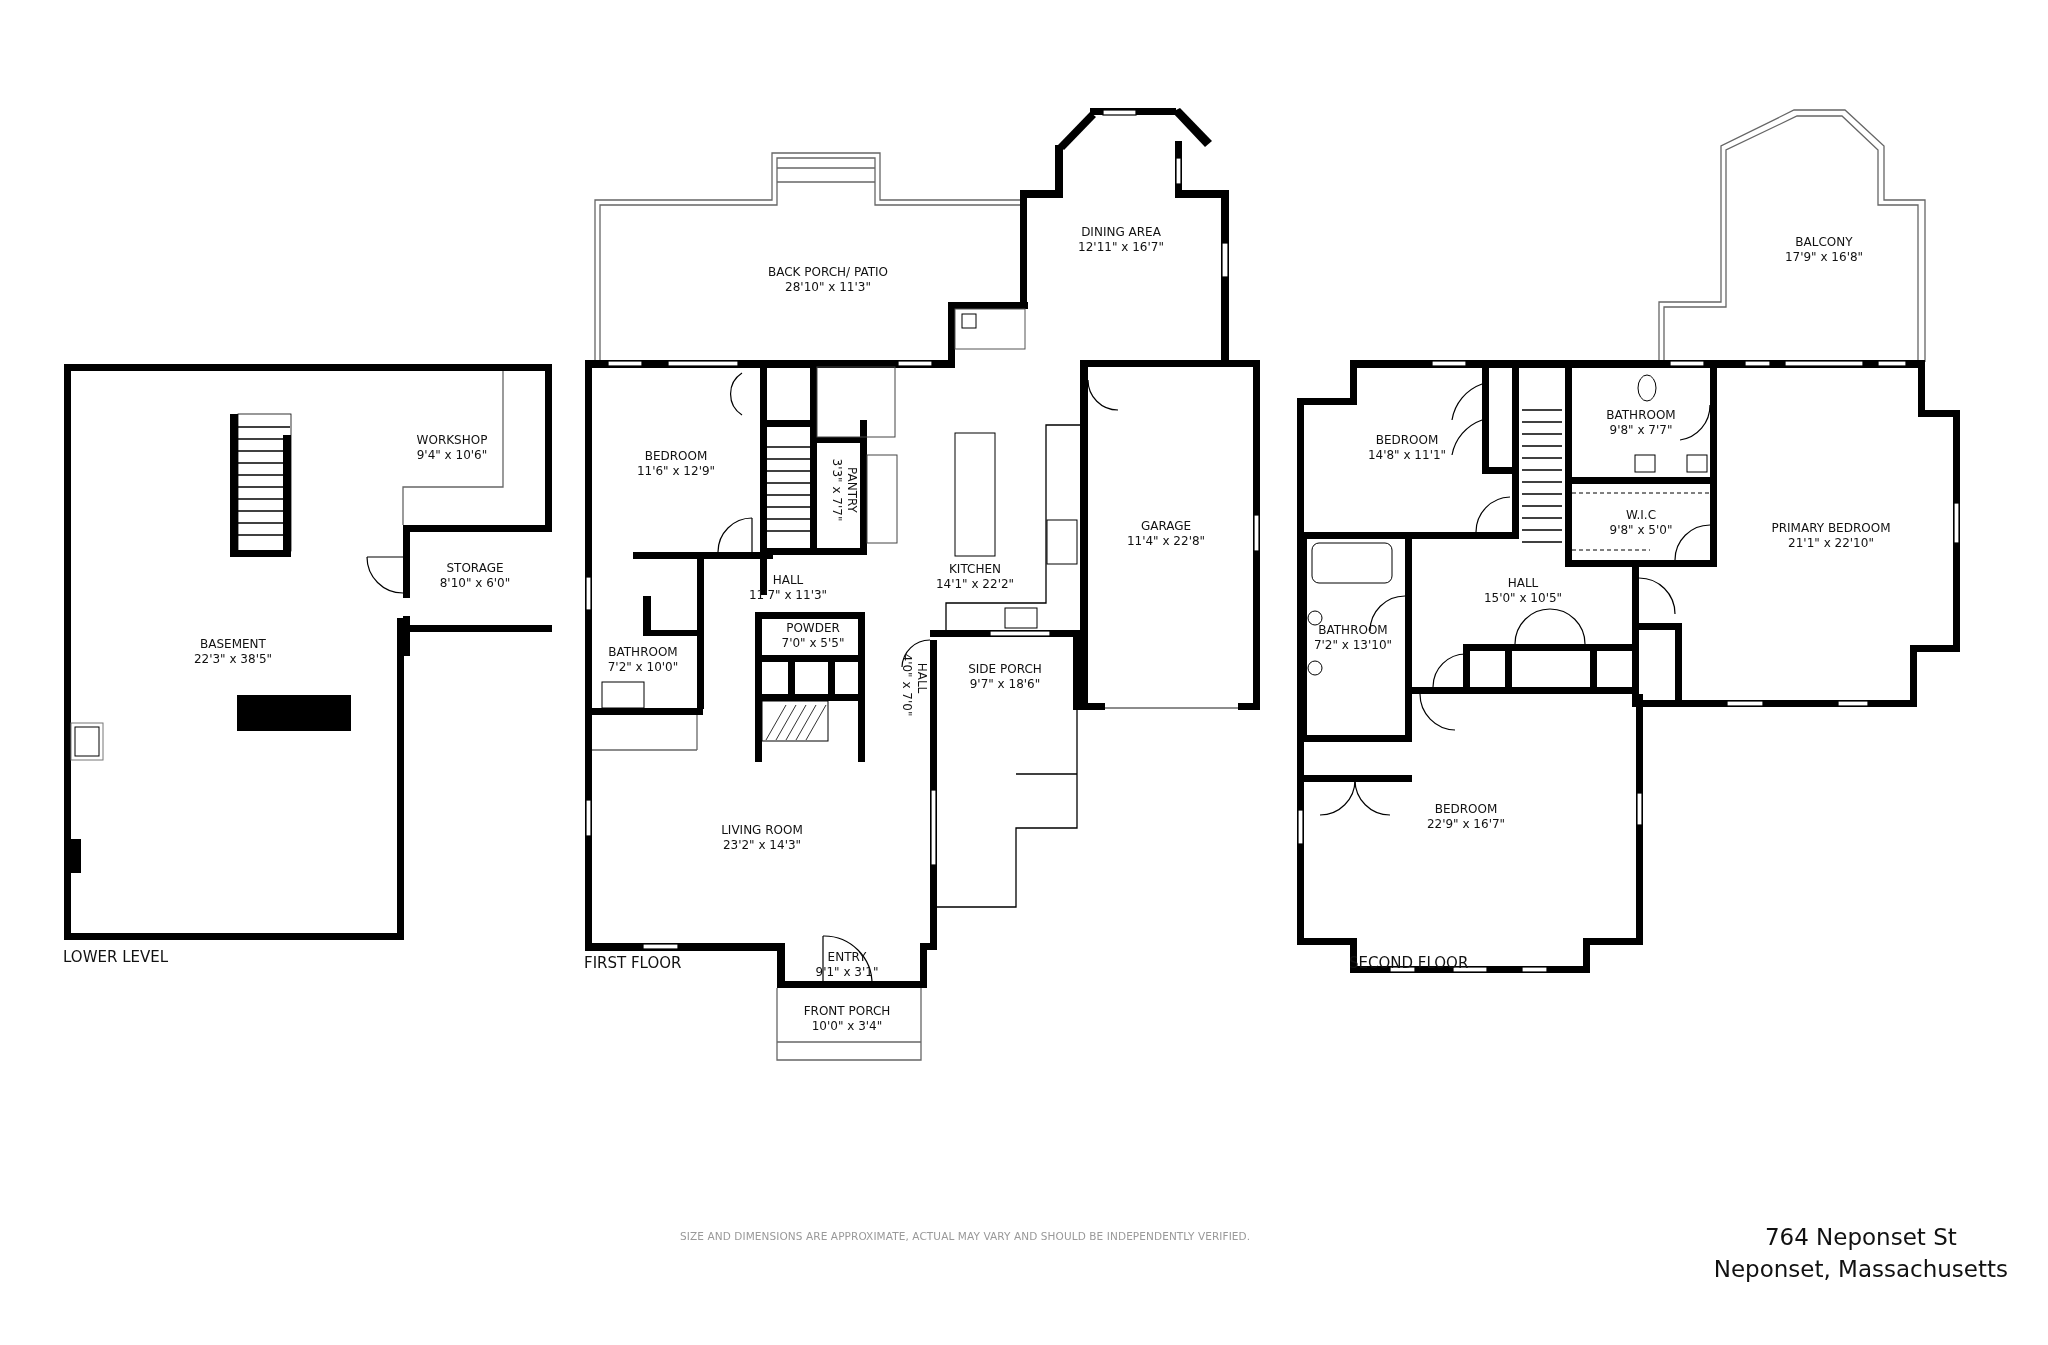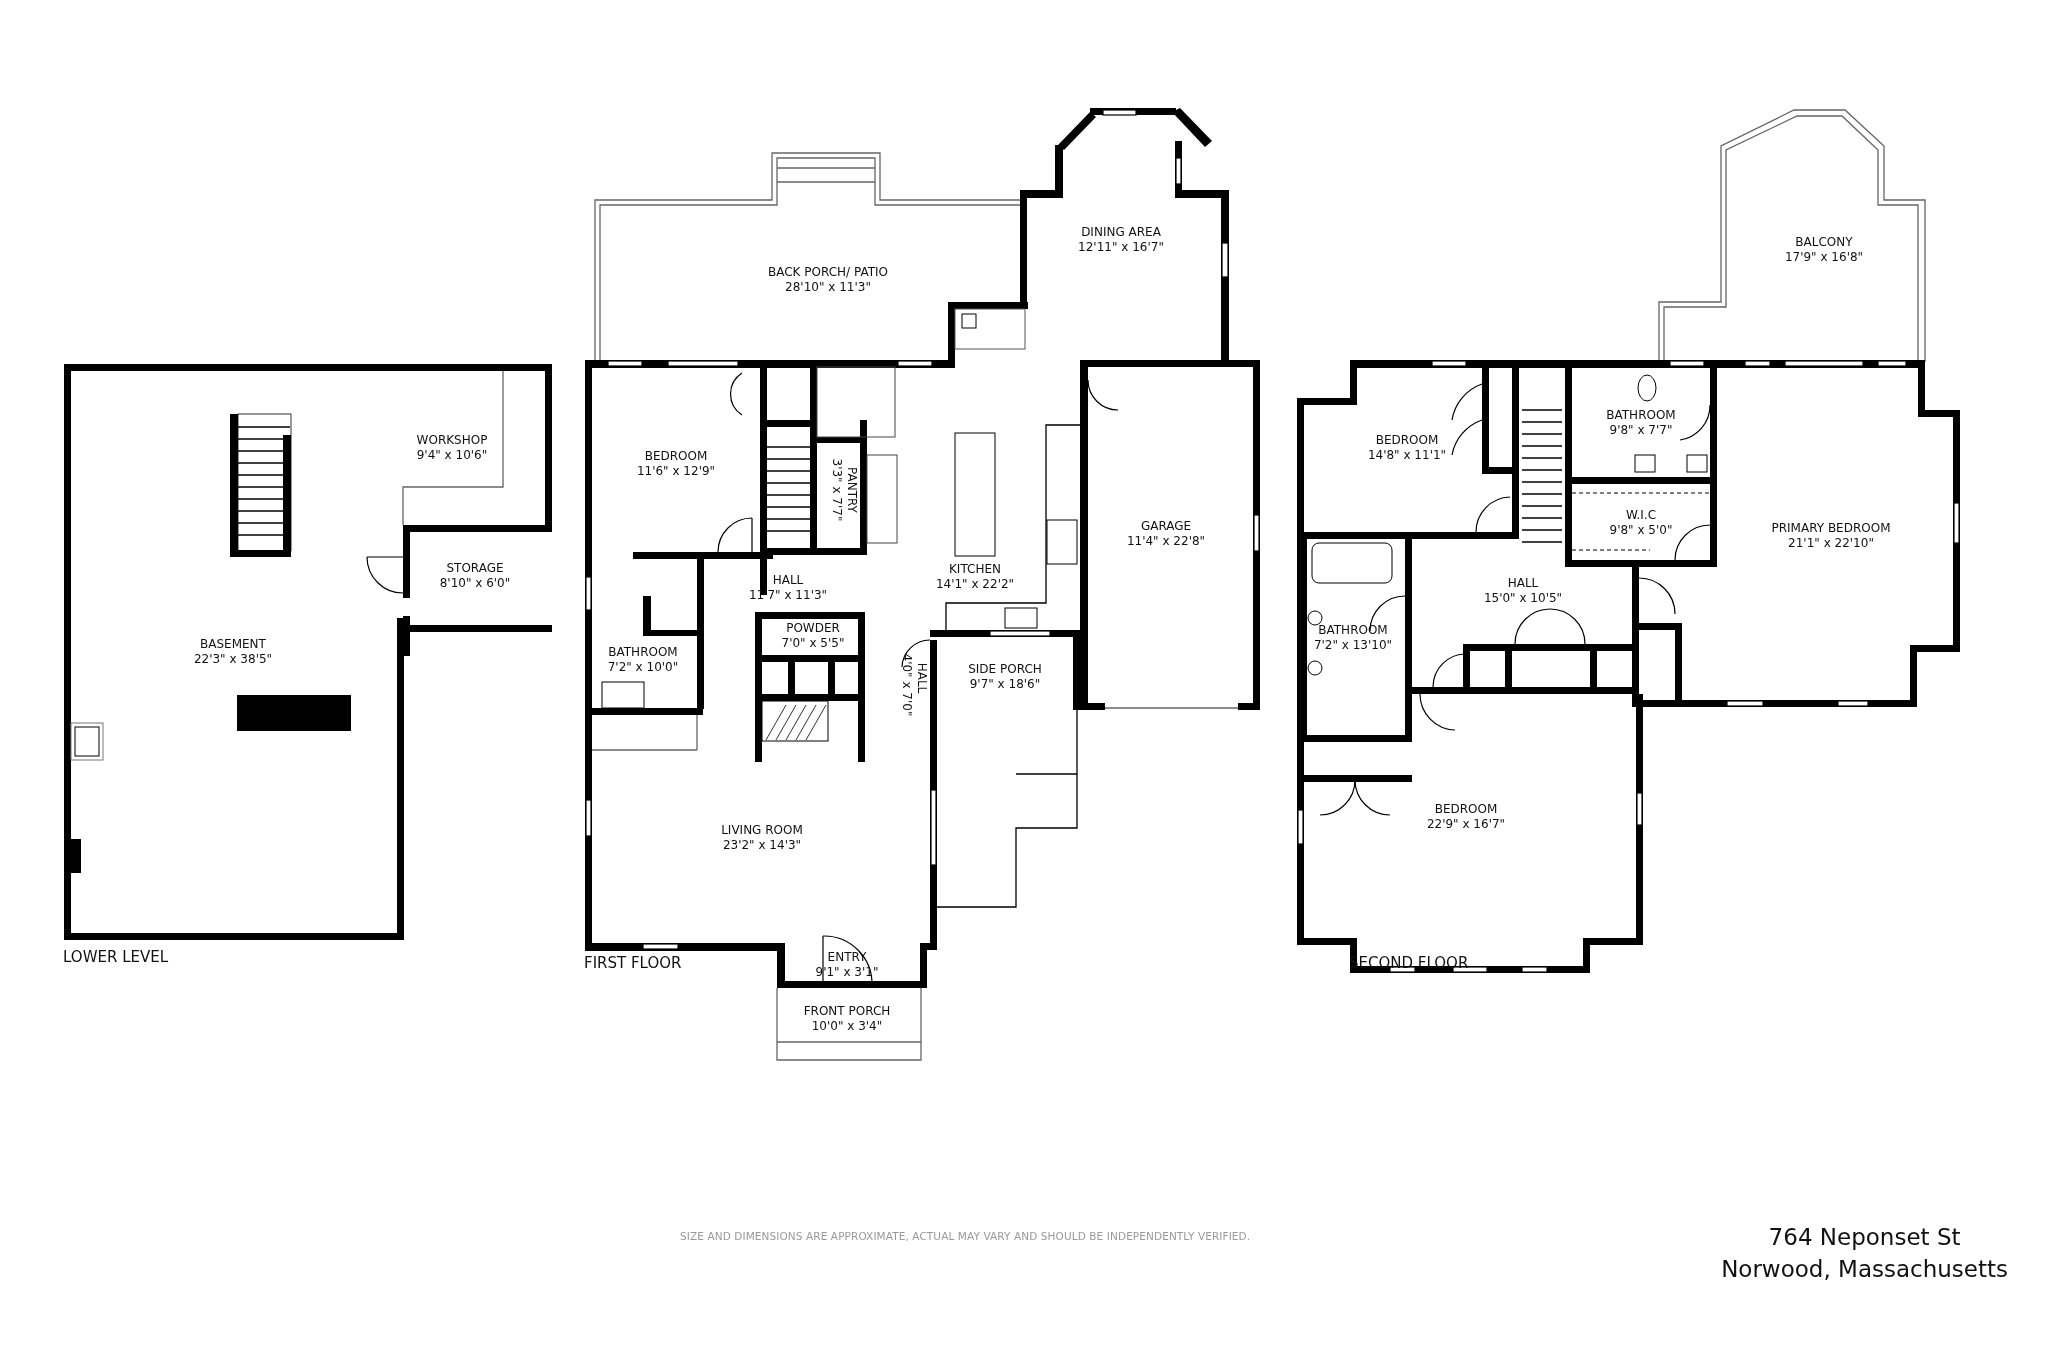--- a/index.html
+++ b/index.html
@@ -337,14 +337,14 @@
     <text class="lbl" x="1466" y="813">BEDROOM</text>
     <text class="lbl" x="1466" y="828">22'9" x 16'7"</text>
     <text class="floor" x="1349" y="968">SECOND FLOOR</text>
   </g>
 </svg>
 
 <div class="disc">SIZE AND DIMENSIONS ARE APPROXIMATE, ACTUAL MAY VARY AND SHOULD BE INDEPENDENTLY VERIFIED.</div>
 
 <div class="addr">
   <div>764 Neponset St</div>
-  <div>Norwood, Massachusetts</div>
+  <div>Neponset, Massachusetts</div>
 </div>
 
 </body></html>

